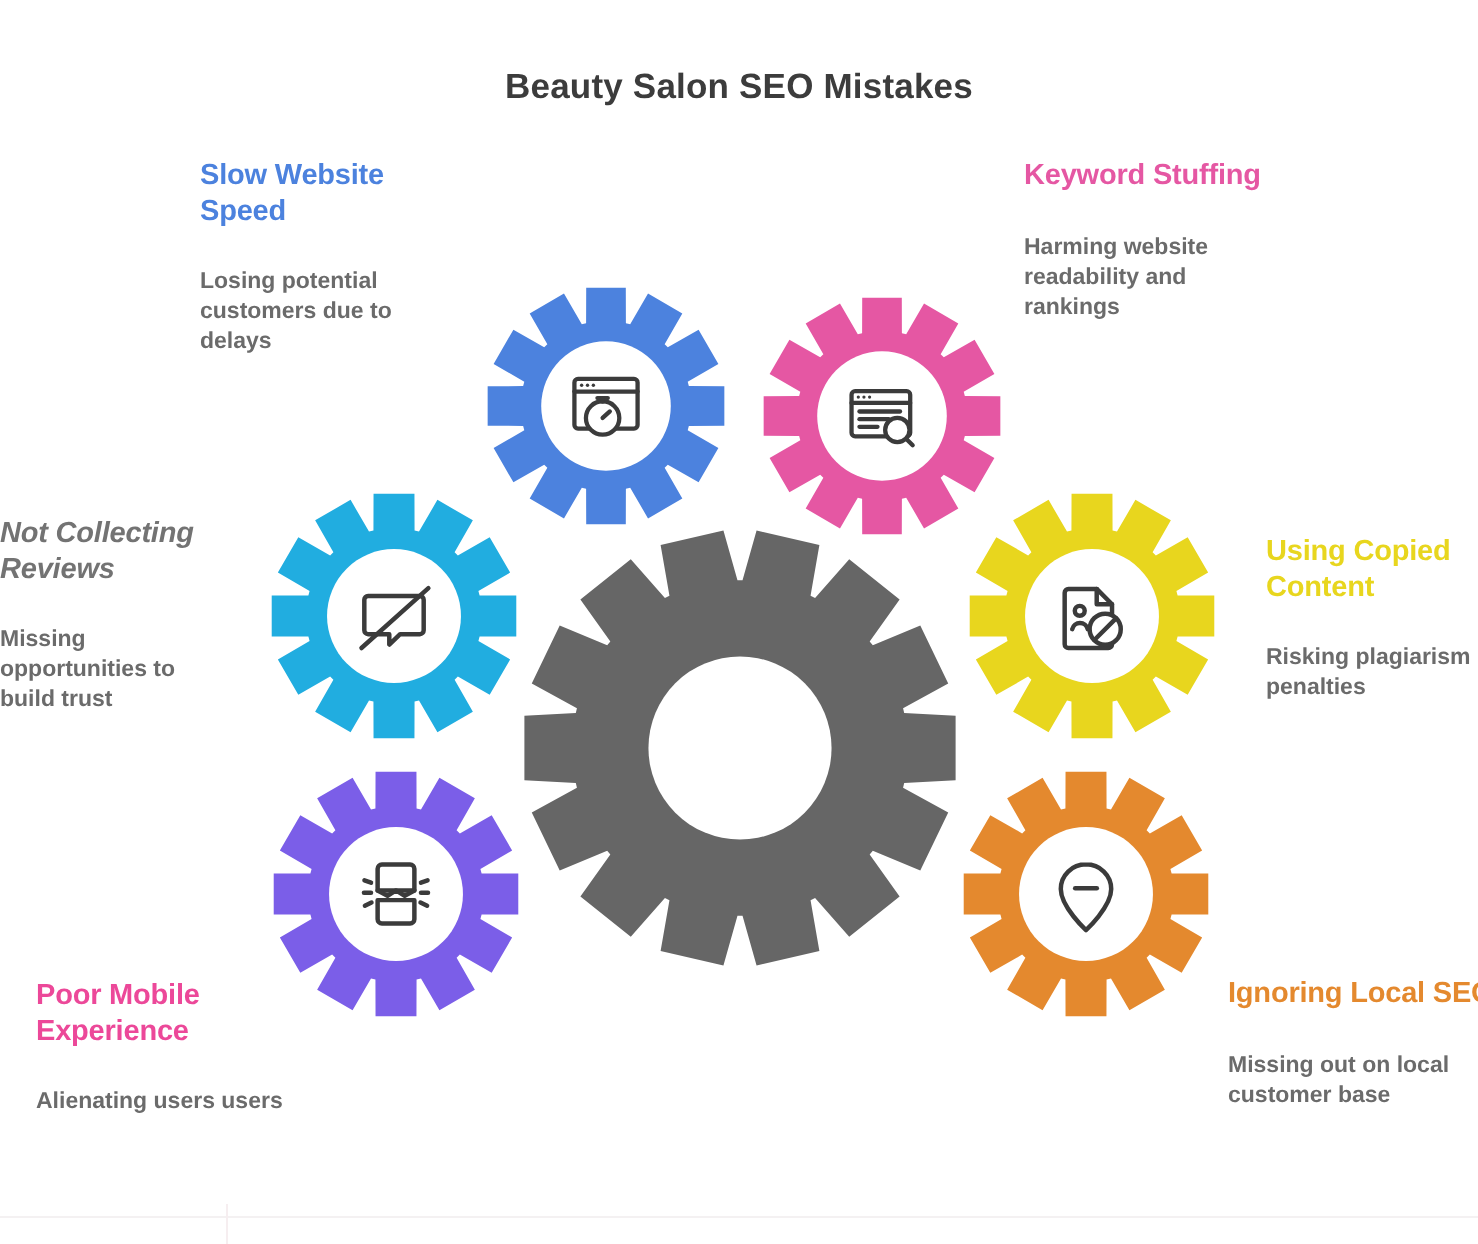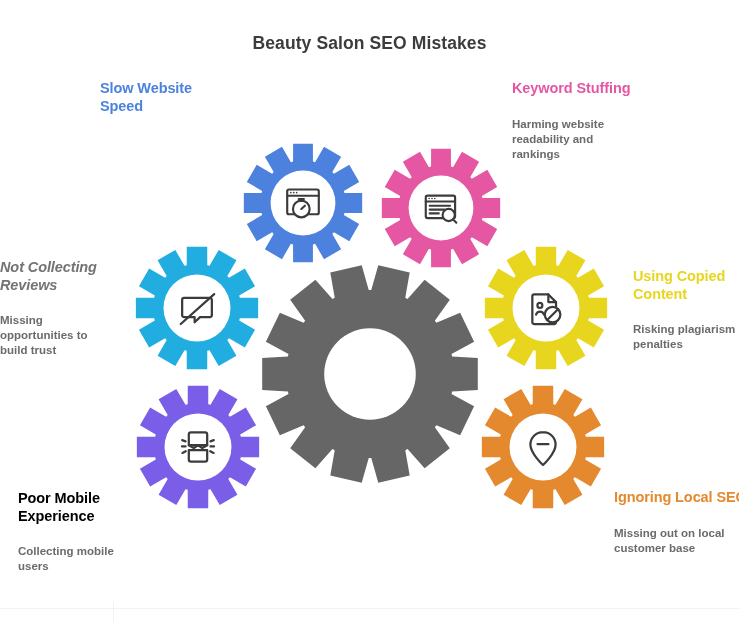--- a/index.html
+++ b/index.html
@@ -191,40 +191,41 @@
       <circle cx="50" cy="50" r="27" fill="#ffffff"></circle>
       <g transform="translate(50,50) scale(0.95) translate(-50,-50)" fill="none" stroke="#3b3b3b" stroke-width="1.9" stroke-linecap="round" stroke-linejoin="round">
         <path d="M50 37.4 c-5.9 0 -10.7 4.7 -10.7 10.5 c0 7.6 10.7 17.4 10.7 17.4 c0 0 10.7 -9.8 10.7 -17.4 c0 -5.8 -4.8 -10.5 -10.7 -10.5 z"></path>
         <line x1="45.4" y1="47.6" x2="54.6" y2="47.6"></line>
       </g>
     </svg>
   </div>
 
   <div class="label right-al" id="lbl-slow">
     <div class="head" style="color: rgb(76, 130, 222);">Slow Website Speed</div>
+    <div class="desc">Losing potential customers due to delays</div>
   </div>
 
   <div class="label left-al" id="lbl-keyword">
     <div class="head" style="color: rgb(229, 87, 163);">Keyword Stuffing</div>
     <div class="desc">Harming website readability and rankings</div>
   </div>
 
   <div class="label right-al" id="lbl-reviews">
     <div class="head" style="color: #737373; font-style: italic;">Not Collecting Reviews</div>
     <div class="desc">Missing opportunities to build trust</div>
   </div>
 
   <div class="label left-al" id="lbl-copied">
     <div class="head" style="color: rgb(232, 214, 30);">Using Copied Content</div>
     <div class="desc">Risking plagiarism penalties</div>
   </div>
 
   <div class="label right-al" id="lbl-mobile">
-    <div class="head" style="color: #000000;">Poor Mobile Experience</div>
-    <div class="desc">Collecting mobile users</div>
+    <div class="head" style="color: #ec4899;">Poor Mobile Experience</div>
+    <div class="desc">Alienating users users</div>
   </div>
 
   <div class="label left-al" id="lbl-local">
     <div class="head" style="color: rgb(228, 137, 46);">Ignoring Local SEO</div>
     <div class="desc">Missing out on local customer base</div>
   </div>
 
   <div id="footer-rule"></div>
   <div id="footer-tick"></div>
 

